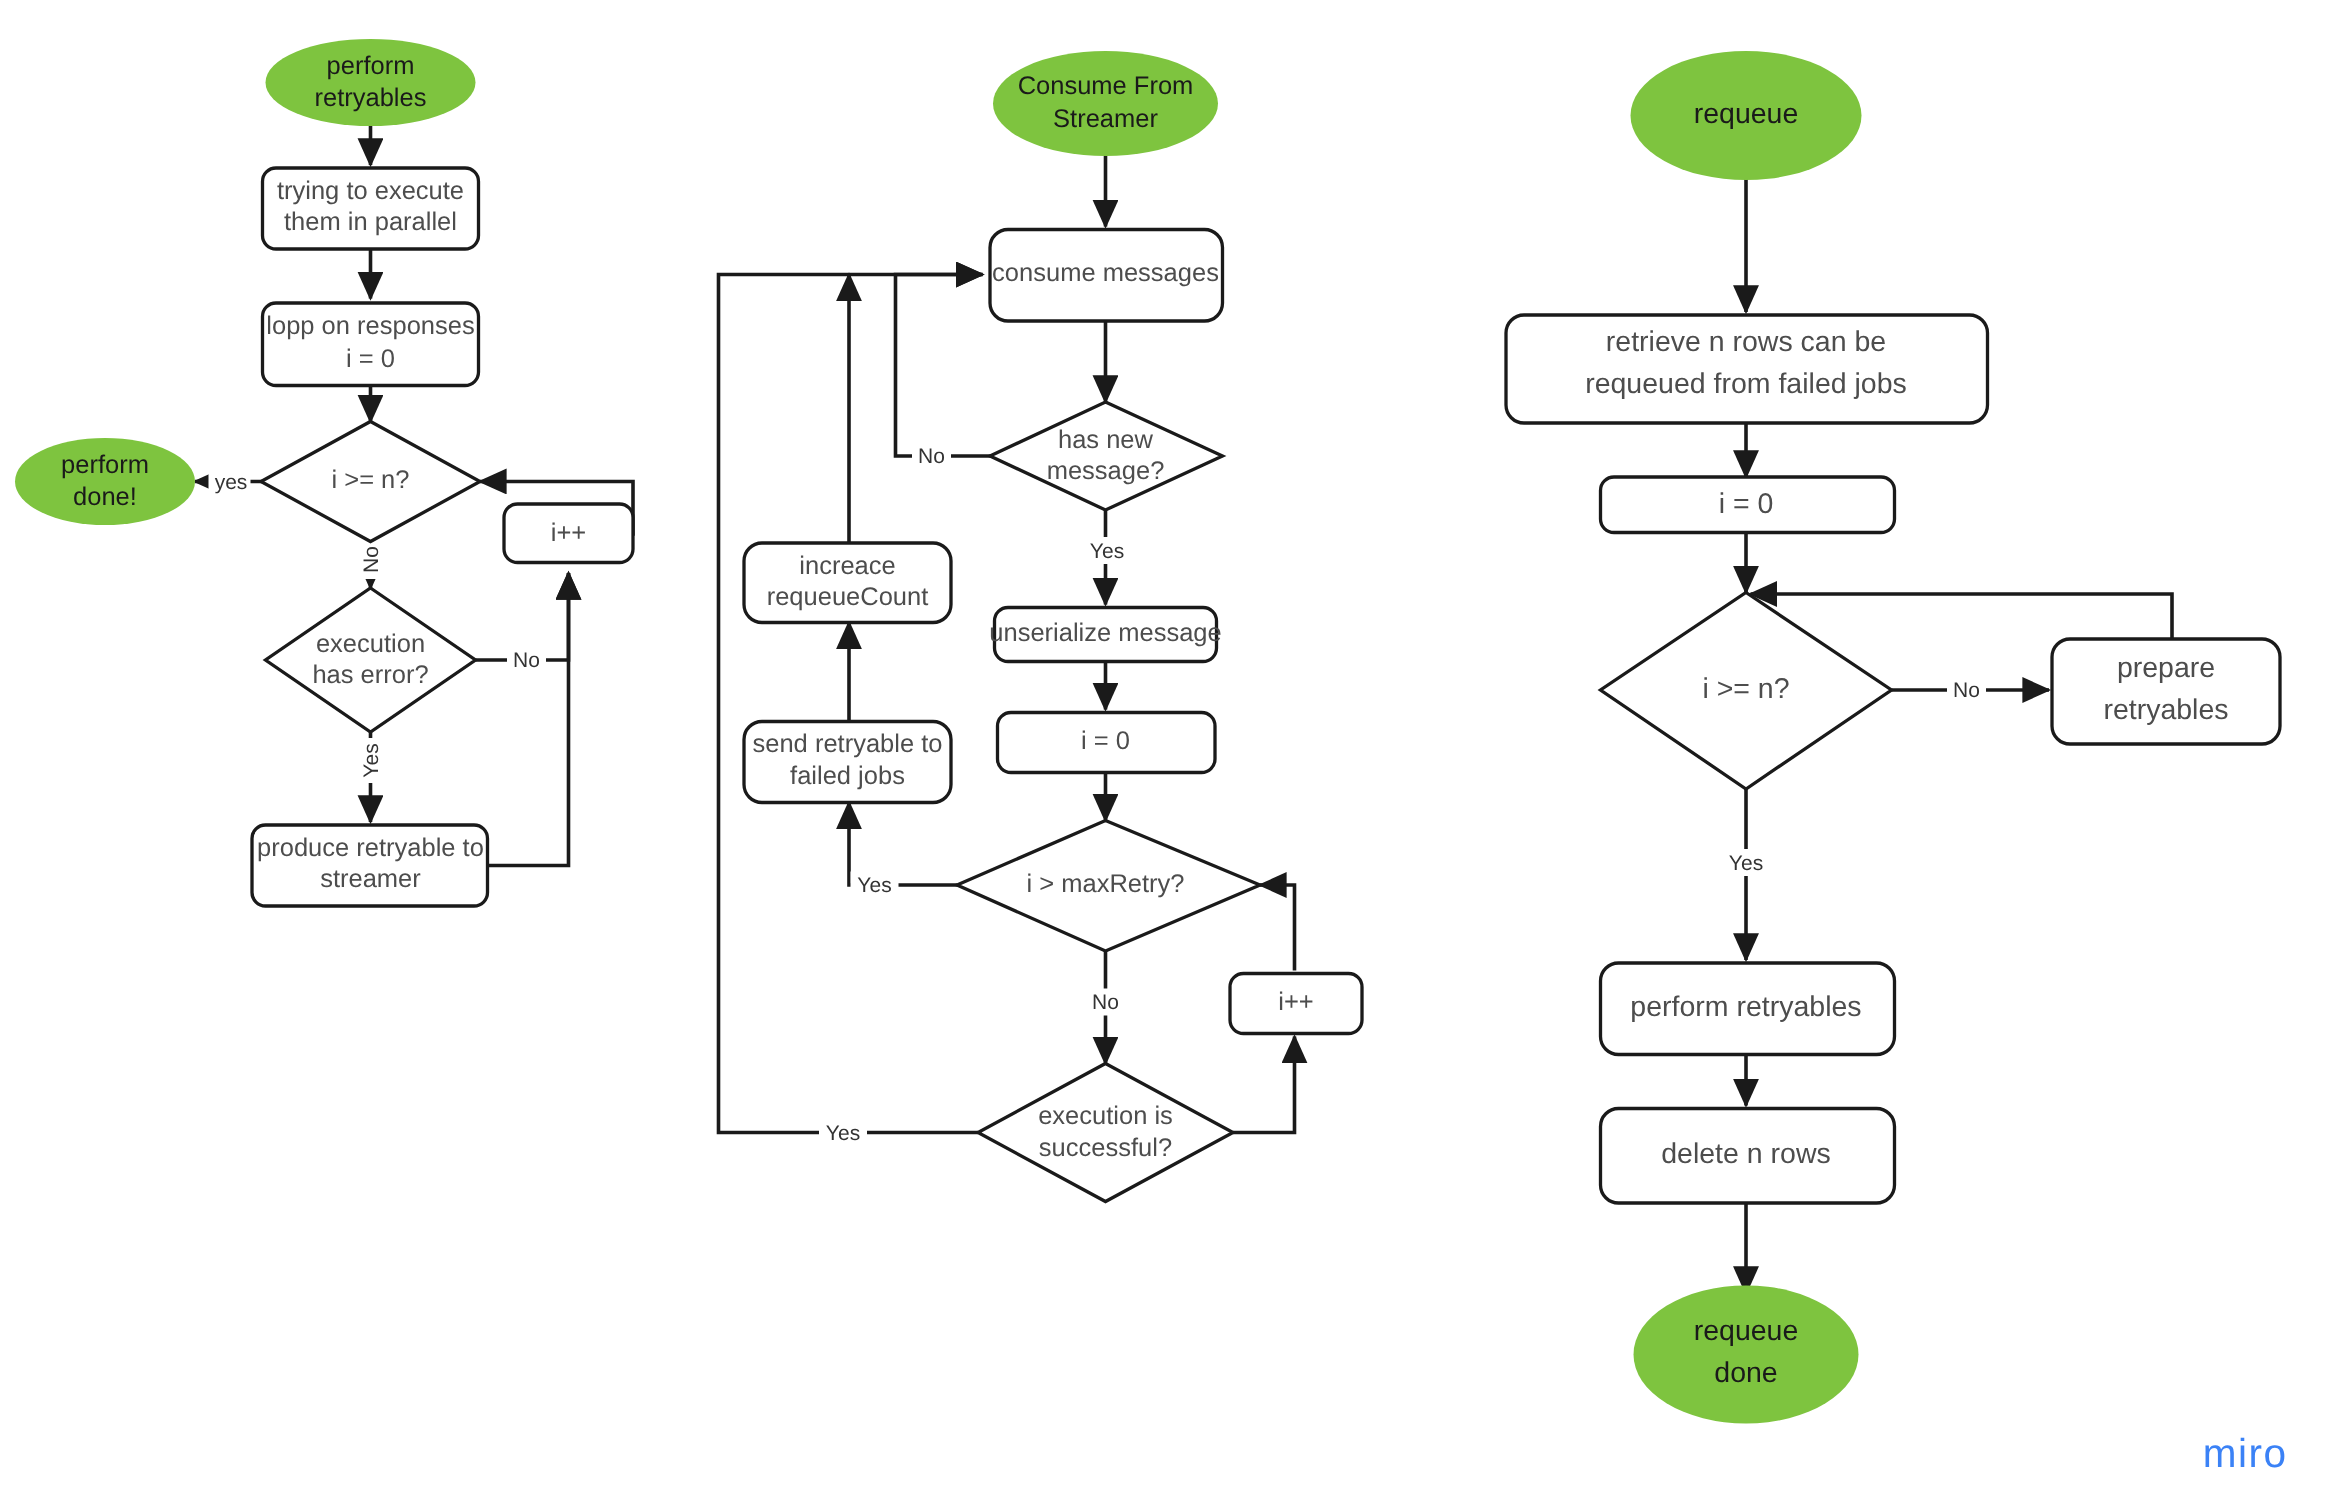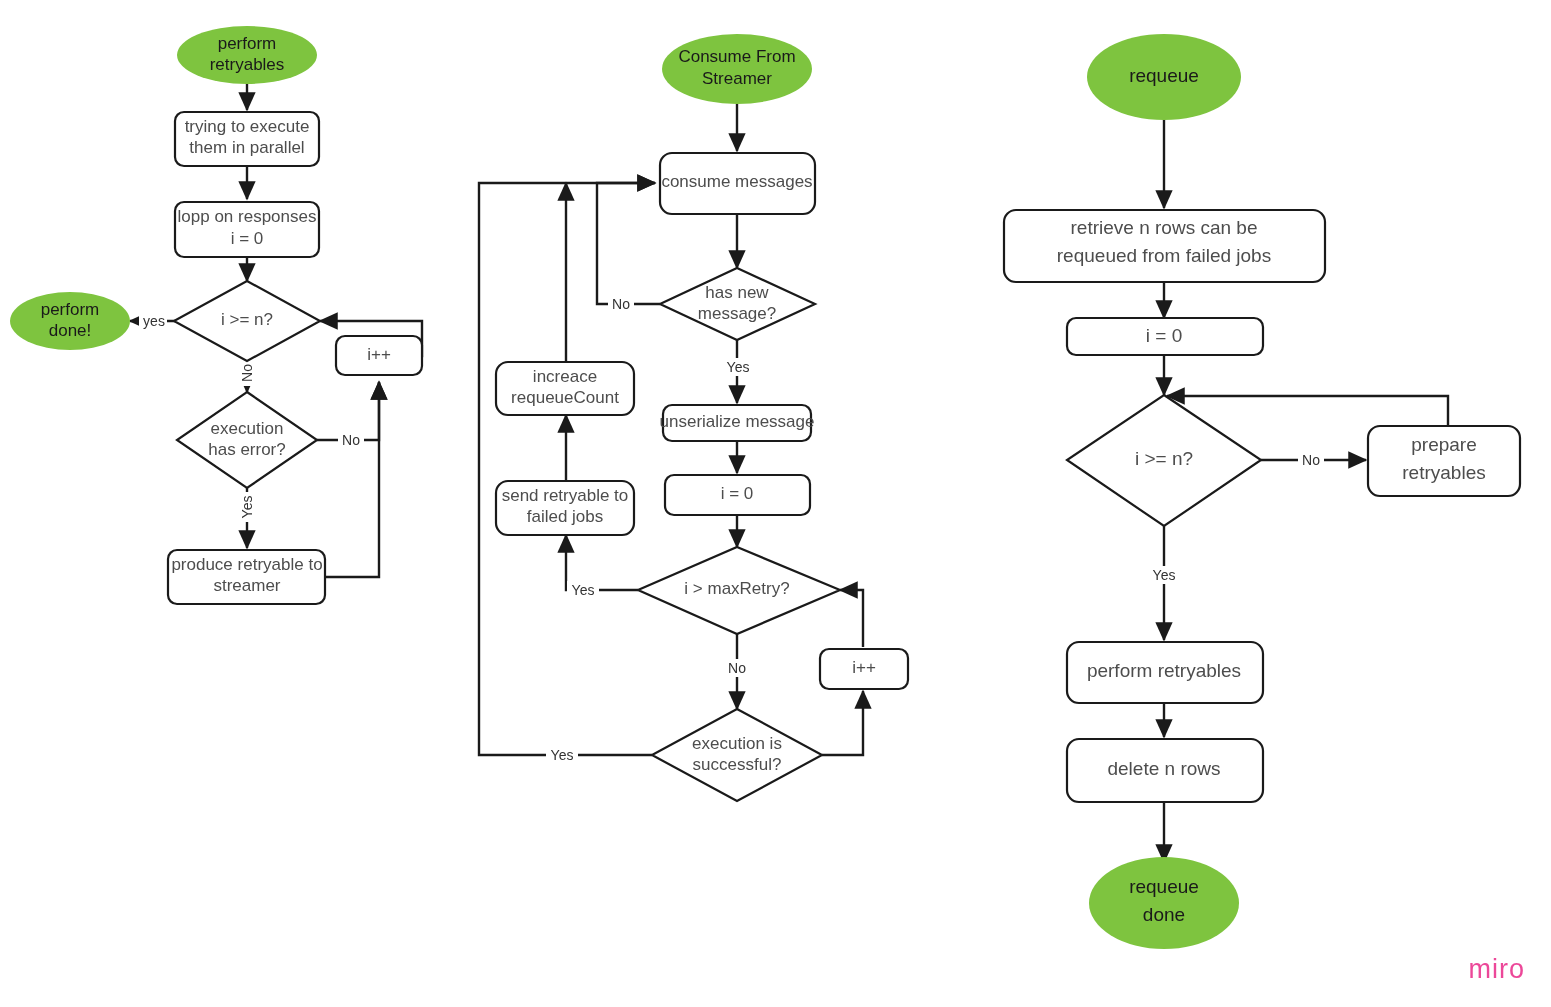--- a/index.html
+++ b/index.html
@@ -55,21 +55,21 @@
     text-anchor: middle;
     dominant-baseline: middle;
   }
   .watermark {
     position: absolute;
     right: 26px;
     bottom: 22px;
     font-family: "Liberation Sans", sans-serif;
     font-size: 27px;
     letter-spacing: 1px;
-    color: #ec4899;
+    color: #3b82f6;
     user-select: none;
   }
 </style>
 </head>
 <body>
 
 <div id="canvas">
 
   <svg class="flow" viewBox="0 0 1551 1007">
     <defs>

